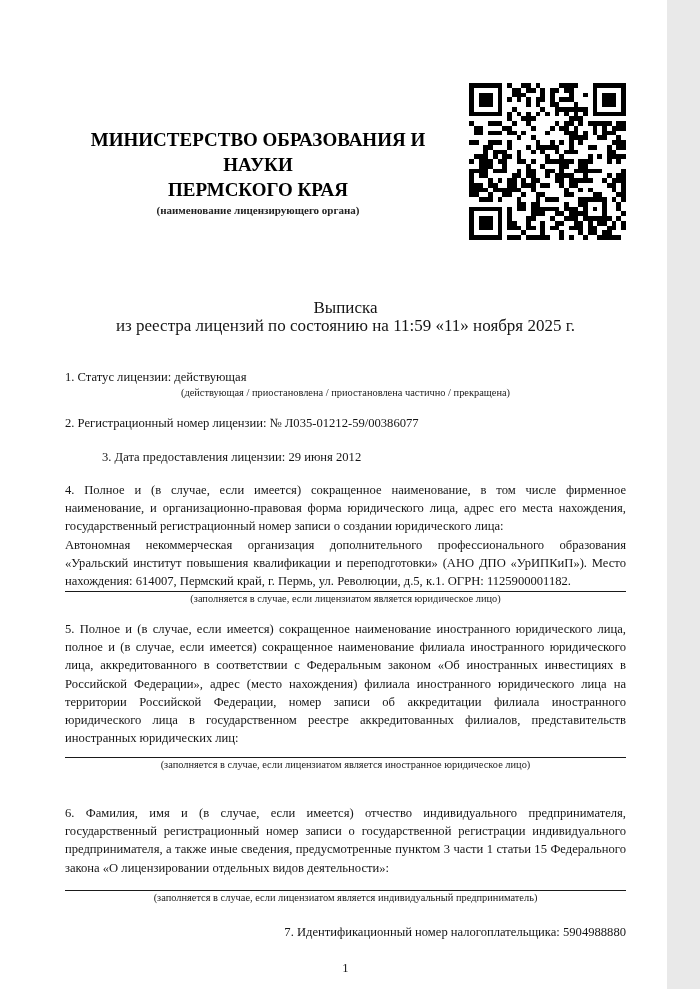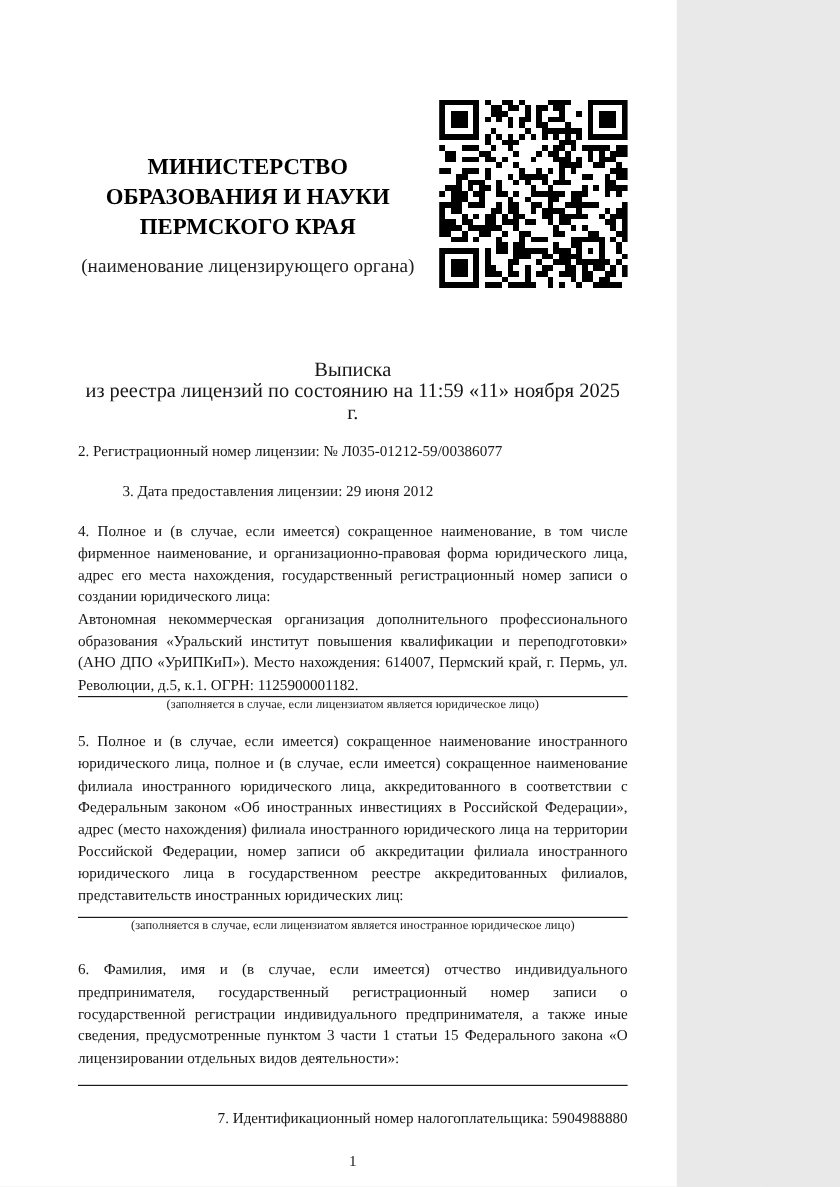--- a/index.html
+++ b/index.html
@@ -1,53 +1,53 @@
 <!DOCTYPE html>
 <html lang="ru"><head>
 <meta charset="utf-8">
 <style>
   * { margin: 0; padding: 0; box-sizing: border-box; }
   html, body { background: #e9e9e9; }
   body { width: 700px; font-family: "Liberation Serif", serif; }
   .page {
-    width: 564px; height: 989px;
+    width: 667px; height: 989px;
     background: #ffffff;
     color: #151515;
     padding: 0 41px 0 65px;
     position: relative;
     overflow: hidden;
     font-size: 12.6px;
     line-height: 18.3px;
   }
 
   
   .header-row { display: flex; justify-content: space-between; margin-top: 83px; }
   .header-left { flex: 1 1 auto; text-align: center; padding-top: 44px; padding-right: 18px; }
   .ministry { font-weight: bold; font-size: 19px; line-height: 25px; color: #000; }
-  .header-note { font-size: 16px; line-height: 13px; margin-top: 14px; color: #222; }
+  .header-note { font-size: 11px; line-height: 13px; margin-top: 2px; color: #222; font-weight: bold; }
   .qr-box { flex: 0 0 157px; width: 157px; height: 157px; }
   .qr-box svg { display: block; width: 157px; height: 157px; shape-rendering: crispEdges; }
 
   
   .doc-title { text-align: center; margin-top: 59px; font-size: 17px; line-height: 18px; }
 
   
   .section-line { }
   .para { text-align: justify; }
   .note { font-size: 10.4px; line-height: 14px; text-align: center; color: #222; }
   .rule { border-top: 1.6px solid #1a1a1a; height: 0; }
   .u-rule { border-bottom: 1.6px solid #1a1a1a; }
 
   #sec1 { margin-top: 33px; }
   #sec2 { margin-top: 14px; }
   #sec3 { margin-top: 15px; margin-left: 37px; }
   #sec4 { margin-top: 15px; }
   #sec5 { margin-top: 14px; }
   #sec5 .rule { margin-top: 9px; }
-  #sec6 { margin-top: 20px; }
+  #sec6 { margin-top: 32px; }
   #sec6 .rule { margin-top: 13px; }
   #sec7 { margin-top: 18px; text-align: right; }
 
   .page-number { margin-top: 18px; text-align: center; font-size: 12.6px; }
 </style>
 </head>
 <body>
 
 <div class="page">
 
@@ -591,20 +591,24 @@
           <rect x="31" y="32" width="1" height="1" fill="#000000"></rect>
         </svg>
     </div>
   </div>
 
   <div class="doc-title">
     <div>Выписка</div>
     <div>из реестра лицензий по состоянию на 11:59 «11» ноября 2025 г.</div>
   </div>
 
+  <div id="sec1">
+    <div class="section-line">1. Статус лицензии: действующая</div>
+    <div class="note">(действующая / приостановлена / приостановлена частично / прекращена)</div>
+  </div>
 
   <div id="sec2">
     <div class="section-line">2. Регистрационный номер лицензии: № Л035-01212-59/00386077</div>
   </div>
 
   <div id="sec3">
     <div class="section-line">3. Дата предоставления лицензии: 29 июня 2012</div>
   </div>
 
   <div id="sec4">
@@ -615,20 +619,21 @@
 
   <div id="sec5">
     <div class="para">5. Полное и (в случае, если имеется) сокращенное наименование иностранного юридического лица, полное и (в случае, если имеется) сокращенное наименование филиала иностранного юридического лица, аккредитованного в соответствии с Федеральным законом «Об иностранных инвестициях в Российской Федерации», адрес (место нахождения) филиала иностранного юридического лица на территории Российской Федерации, номер записи об аккредитации филиала иностранного юридического лица в государственном реестре аккредитованных филиалов, представительств иностранных юридических лиц:</div>
     <div class="rule"></div>
     <div class="note">(заполняется в случае, если лицензиатом является иностранное юридическое лицо)</div>
   </div>
 
   <div id="sec6">
     <div class="para">6. Фамилия, имя и (в случае, если имеется) отчество индивидуального предпринимателя, государственный регистрационный номер записи о государственной регистрации индивидуального предпринимателя, а также иные сведения, предусмотренные пунктом 3 части 1 статьи 15 Федерального закона «О лицензировании отдельных видов деятельности»:</div>
     <div class="rule"></div>
+    <div class="note">(заполняется в случае, если лицензиатом является индивидуальный предприниматель)</div>
   </div>
 
   <div id="sec7">
     <div class="section-line">7. Идентификационный номер налогоплательщика: 5904988880</div>
   </div>
 
   <div class="page-number">1</div>
 
 </div>
 

